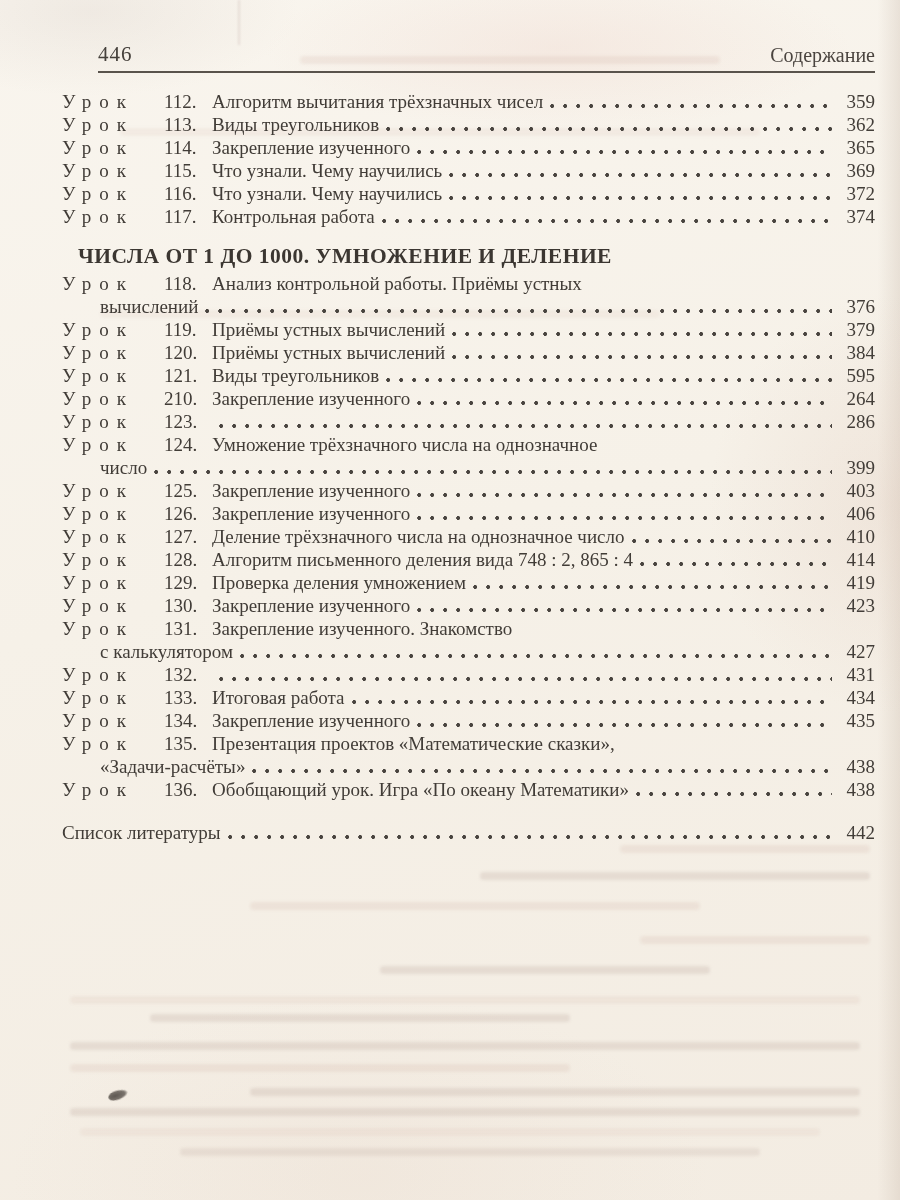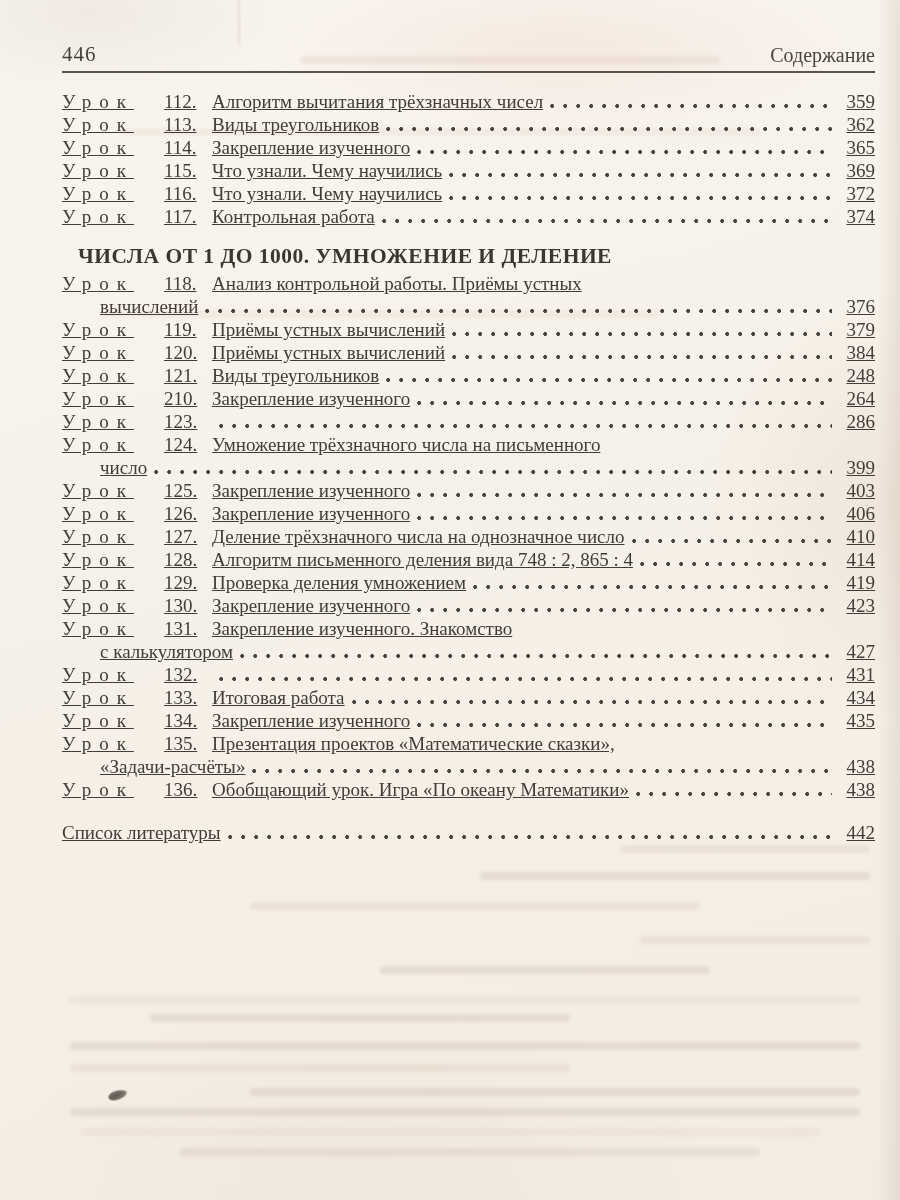--- a/index.html
+++ b/index.html
@@ -19,32 +19,33 @@
       linear-gradient(to left, rgba(198,182,168,0.30) 0%, rgba(198,182,168,0.0) 2.5%),
       linear-gradient(165deg,#f9f5ee 0%,#f6f1e8 45%,#f3ece2 100%);
   }
   .content{position:relative;padding:0 25px 0 62px;z-index:3;}
 
   
   .runhead{
     display:flex;justify-content:space-between;align-items:flex-end;
     padding-top:42px;padding-bottom:4px;
     border-bottom:2.5px solid #59534c;
+    margin-left:36px;
   }
   .folio{font-size:21px;letter-spacing:1px;color:#46413c;}
   .runtitle{font-size:20px;color:#4a443f;}
 
   
   .toc{padding-top:17px;font-size:19px;line-height:23px;color:#413c37;}
   .sec-heading{
     font-weight:bold;font-size:21.5px;line-height:26px;
     letter-spacing:0.5px;color:#3b3631;
     margin:15px 0 3px 16px;
   }
-  .row{display:flex;align-items:center;white-space:nowrap;text-decoration:underline;}
+  .row{display:flex;align-items:center;white-space:nowrap;}
   .lbl{letter-spacing:0.42em;flex:0 0 102px;}
   .num{flex:0 0 48px;}
   .ttl{flex:0 0 auto;white-space:normal;}
   .cont{padding-left:38px;}
   .leader{
     flex:1 1 auto;min-width:18px;align-self:flex-end;
     height:6px;margin:0 3px 4px 7px;
     background-image:radial-gradient(circle at 2.2px 3px,#49443f 1.7px,rgba(0,0,0,0) 2.2px);
     background-size:13px 6px;background-repeat:repeat-x;background-position:left bottom;
   }
@@ -163,21 +164,21 @@
             <span class="leader"></span>
             <span class="pg">384</span>
           </div>
         </div>
         <div class="entry">
           <div class="row">
             <span class="lbl">Урок</span>
             <span class="num">121.</span>
             <span class="ttl">Виды треугольников</span>
             <span class="leader"></span>
-            <span class="pg">248</span>
+            <span class="pg">595</span>
           </div>
         </div>
         <div class="entry">
           <div class="row">
             <span class="lbl">Урок</span>
             <span class="num">210.</span>
             <span class="ttl">Закрепление изученного</span>
             <span class="leader"></span>
             <span class="pg">264</span>
           </div>
@@ -187,21 +188,21 @@
             <span class="lbl">Урок</span>
             <span class="num">123.</span>
             <span class="leader"></span>
             <span class="pg">286</span>
           </div>
         </div>
         <div class="entry">
           <div class="row">
             <span class="lbl">Урок</span>
             <span class="num">124.</span>
-            <span class="ttl">Умножение трёхзначного числа на письменного</span>
+            <span class="ttl">Умножение трёхзначного числа на однозначное</span>
           </div>
           <div class="row cont">
             <span class="ttl">число</span>
             <span class="leader"></span>
             <span class="pg">399</span>
           </div>
         </div>
         <div class="entry">
           <div class="row">
             <span class="lbl">Урок</span>

